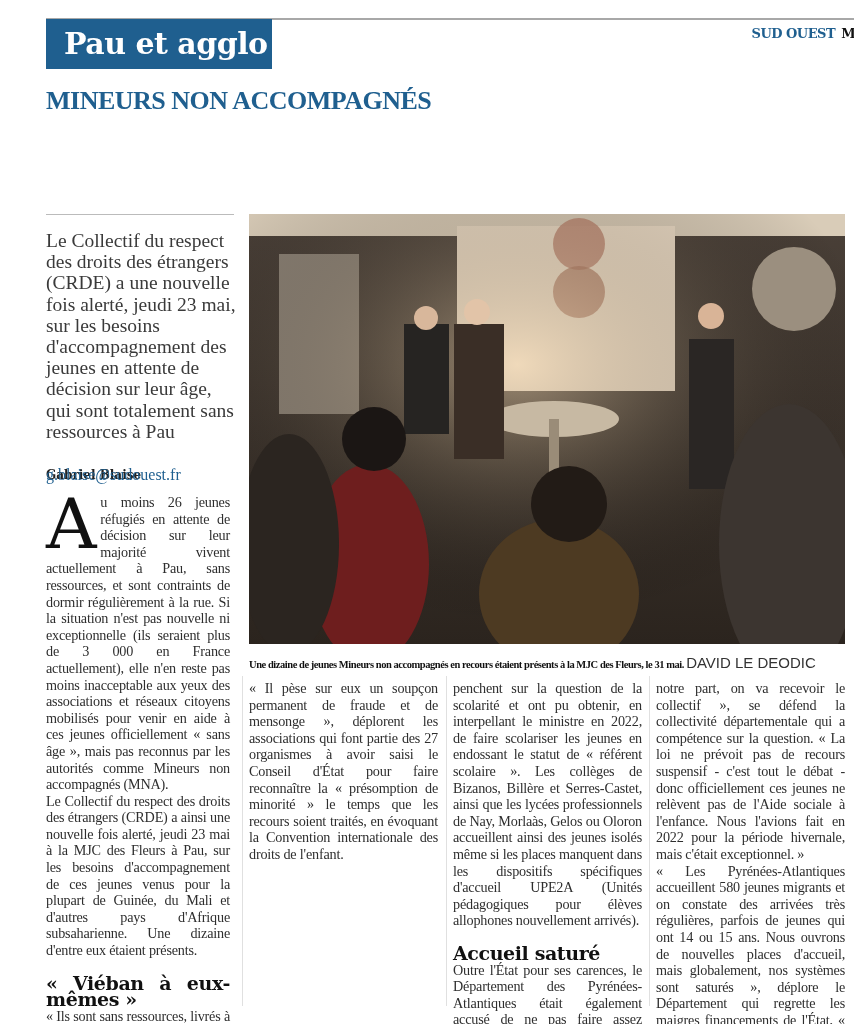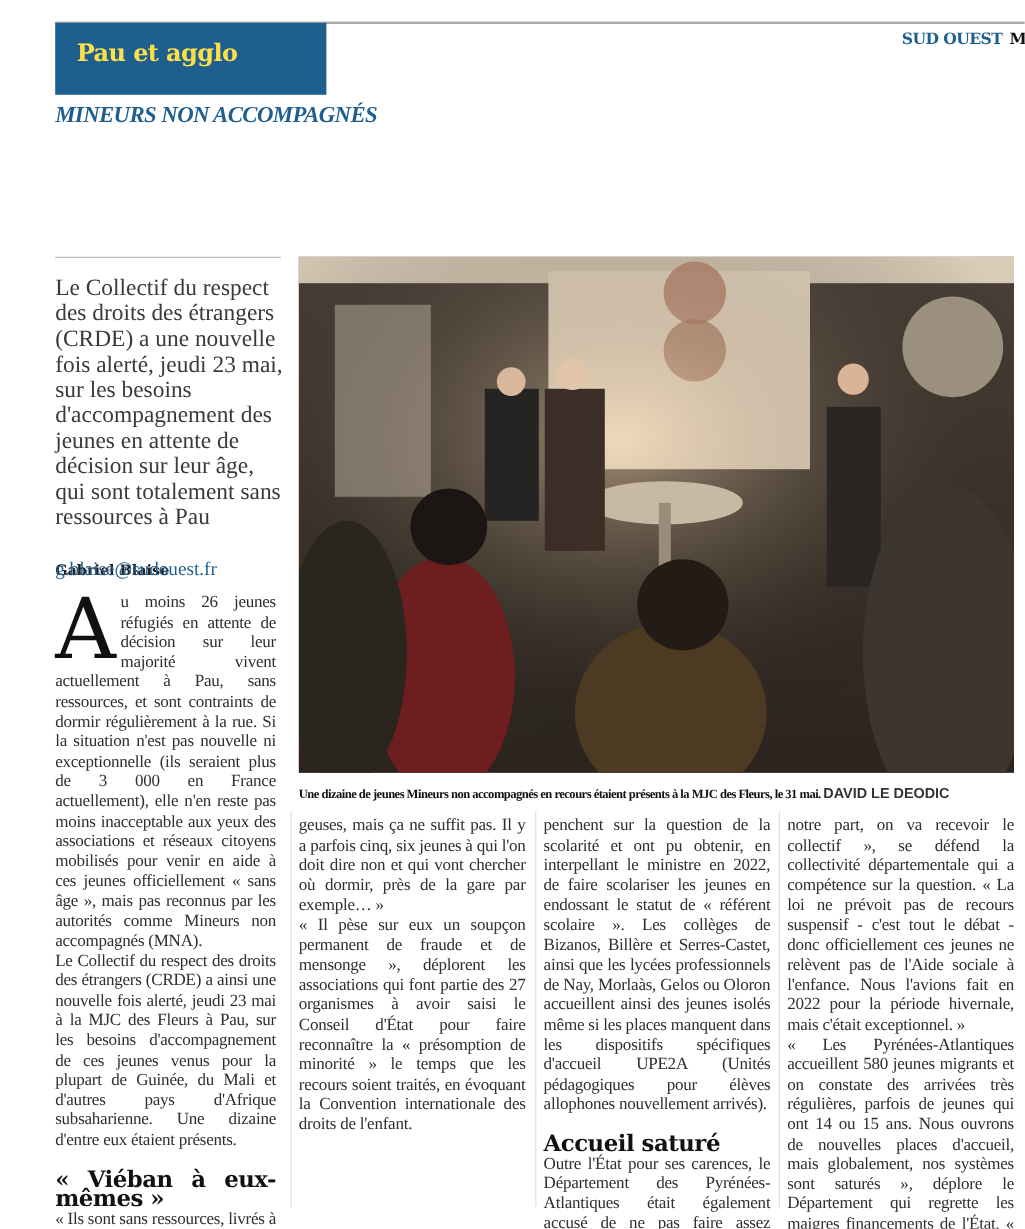--- a/index.html
+++ b/index.html
@@ -1,49 +1,49 @@
 <!DOCTYPE html>
 <html><head>
 <meta charset="utf-8">
 <style>
   html, body { margin: 0; padding: 0; background: #ffffff; }
   body { width: 854px; height: 1024px; position: relative; overflow: hidden;
          font-family: "Liberation Serif", "DejaVu Serif", serif; color: #2a2a2a; }
 
   .top-rule { position: absolute; left: 46px; right: 0; top: 18px; height: 2px; background: #a8a8a8; }
-  .section-banner { position: absolute; left: 46px; top: 19px; width: 226px; height: 60px;
-        background: #1f5f8f; color: #fde047; box-sizing: border-box; padding-left: 18px;
-        font-family: "DejaVu Serif", serif; font-weight: bold; font-size: 20px; line-height: 50px;
+  .section-banner { position: absolute; left: 46px; top: 19px; width: 226px; height: 50px;
+        background: #1f5f8f; color: #ffffff; box-sizing: border-box; padding-left: 18px;
+        font-family: "DejaVu Serif", serif; font-weight: bold; font-size: 30px; line-height: 50px;
         letter-spacing: -0.5px; }
   .masthead { position: absolute; right: -10px; top: 26px; font-size: 13px; font-weight: bold;
         font-family: "DejaVu Serif", serif; white-space: nowrap; }
   .masthead .brand { color: #1f5f8f; letter-spacing: -0.5px; }
   .masthead .date { color: #111; margin-left: 6px; }
 
-  .kicker { position: absolute; left: 46px; top: 86px; font-style: italic; font-weight: bold;
-        color: #1f5f8f; font-size: 19px; letter-spacing: -0.5px;
+  .kicker { position: absolute; left: 46px; top: 86px; font-weight: bold;
+        color: #1f5f8f; font-size: 26px; letter-spacing: -0.5px;
         font-family: "Liberation Serif", serif; }
   .headline { position: absolute; left: 46px; top: 108px; width: 800px; margin: 0;
         font-family: "DejaVu Serif", serif; font-weight: bold; font-size: 40px; line-height: 46px;
         letter-spacing: -1.6px; color: #111; }
 
   .lede-rule { position: absolute; left: 46px; top: 214px; width: 188px; height: 1px; background: #bbb; }
   .lede { position: absolute; left: 46px; top: 230px; width: 195px; margin: 0; font-size: 19.5px;
         line-height: 21.2px; color: #3a3a3a; font-family: "Liberation Serif", serif; }
   .byline-name { position: absolute; left: 46px; top: 468px; font-weight: bold; font-size: 12px;
         font-family: "DejaVu Serif", serif; color: #222; }
   .byline-email { position: absolute; left: 46px; top: 466px; font-size: 16px; color: #1f5f8f; }
 
   .photo { position: absolute; left: 249px; top: 214px; width: 596px; height: 430px; overflow: hidden;
         background: #3b3128; }
   .photo svg { display: block; width: 100%; height: 100%; }
   .caption { position: absolute; left: 249px; top: 654px; width: 600px; font-size: 10.5px;
         white-space: nowrap; letter-spacing: -0.45px; color: #111; }
   .caption .cap-main { font-weight: bold; }
-  .caption .cap-credit { font-family: "Liberation Sans", sans-serif; font-size: 12px; color: #333; letter-spacing: 0; font-weight: bold; }
+  .caption .cap-credit { font-family: "Liberation Sans", sans-serif; font-size: 15px; color: #333; letter-spacing: 0; }
 
   .col { position: absolute; font-size: 14.2px; line-height: 16.6px; text-align: justify; hyphens: manual;
         color: #2e2e2e; letter-spacing: -0.2px; }
   .col p { margin: 0; }
   .col1 { left: 46px; top: 494px; width: 184px; }
   .col2 { left: 249px; top: 680px; width: 189px; }
   .col3 { left: 453px; top: 680px; width: 189px; }
   .col4 { left: 656px; top: 680px; width: 189px; }
   .dropcap { float: left; font-size: 70px; line-height: 56px; font-family: "DejaVu Serif", serif;
         margin: 2px 4px 0 0; color: #111; }
@@ -113,21 +113,20 @@
 
 <div class="col col1">
   <p><span class="dropcap">A</span><span>u moins 26 jeunes réfugiés en attente de décision sur leur majorité vivent actuellement à Pau, sans ressources, et sont contraints de dormir régulièrement à la rue. Si la situation n'est pas nouvelle ni exceptionnelle (ils seraient plus de 3 000 en France actuellement), elle n'en reste pas moins inacceptable aux yeux des associations et réseaux citoyens mobilisés pour venir en aide à ces jeunes officiellement « sans âge », mais pas reconnus par les autorités comme Mineurs non accompagnés (MNA).</span></p>
   <p>Le Collectif du respect des droits des étrangers (CRDE) a ainsi une nouvelle fois alerté, jeudi 23 mai à la MJC des Fleurs à Pau, sur les besoins d'accompagnement de ces jeunes venus pour la plupart de Guinée, du Mali et d'autres pays d'Afrique subsaharienne. Une dizaine d'entre eux étaient présents.</p>
   <p class="subhead">« Viéban à eux-mêmes »</p>
   <p>« Ils sont sans ressources, livrés à eux-mêmes. Nous essayons de leur donner des moyens de survie, de leur permettre de dormir à l'abri et d'apprendre le français, confiait Florence Viéban, bénévole à Humanité solidaire 64. Nous sommes une vingtaine de familles héber-</p>
 </div>
 
 <div class="col-rule" style="left:242px"></div>
 <div class="col col2">
-  <p>geuses, mais ça ne suffit pas. Il y a parfois cinq, six jeunes à qui l'on doit dire non et qui vont chercher où dormir, près de la gare par exemple… »</p>
   <p>« Il pèse sur eux un soupçon permanent de fraude et de mensonge », déplorent les associations qui font partie des 27 organismes à avoir saisi le Conseil d'État pour faire reconnaître la « présomption de minorité » le temps que les recours soient traités, en évoquant la Convention internationale des droits de l'enfant.</p>
 
 </div>
 
 <div class="col-rule" style="left:446px"></div>
 <div class="col col3">
   <p>penchent sur la question de la scolarité et ont pu obtenir, en interpellant le ministre en 2022, de faire scolariser les jeunes en endossant le statut de « référent scolaire ». Les collèges de Bizanos, Billère et Serres-Castet, ainsi que les lycées professionnels de Nay, Morlaàs, Gelos ou Oloron accueillent ainsi des jeunes isolés même si les places manquent dans les dispositifs spécifiques d'accueil UPE2A (Unités pédagogiques pour élèves allophones nouvellement arrivés).</p>
   <p class="subhead">Accueil saturé</p>
   <p>Outre l'État pour ses carences, le Département des Pyrénées-Atlantiques était également accusé de ne pas faire assez _voire de ne pas répondre aux alertes des associations. « Il n'y a aucun mépris de</p>
 </div>

